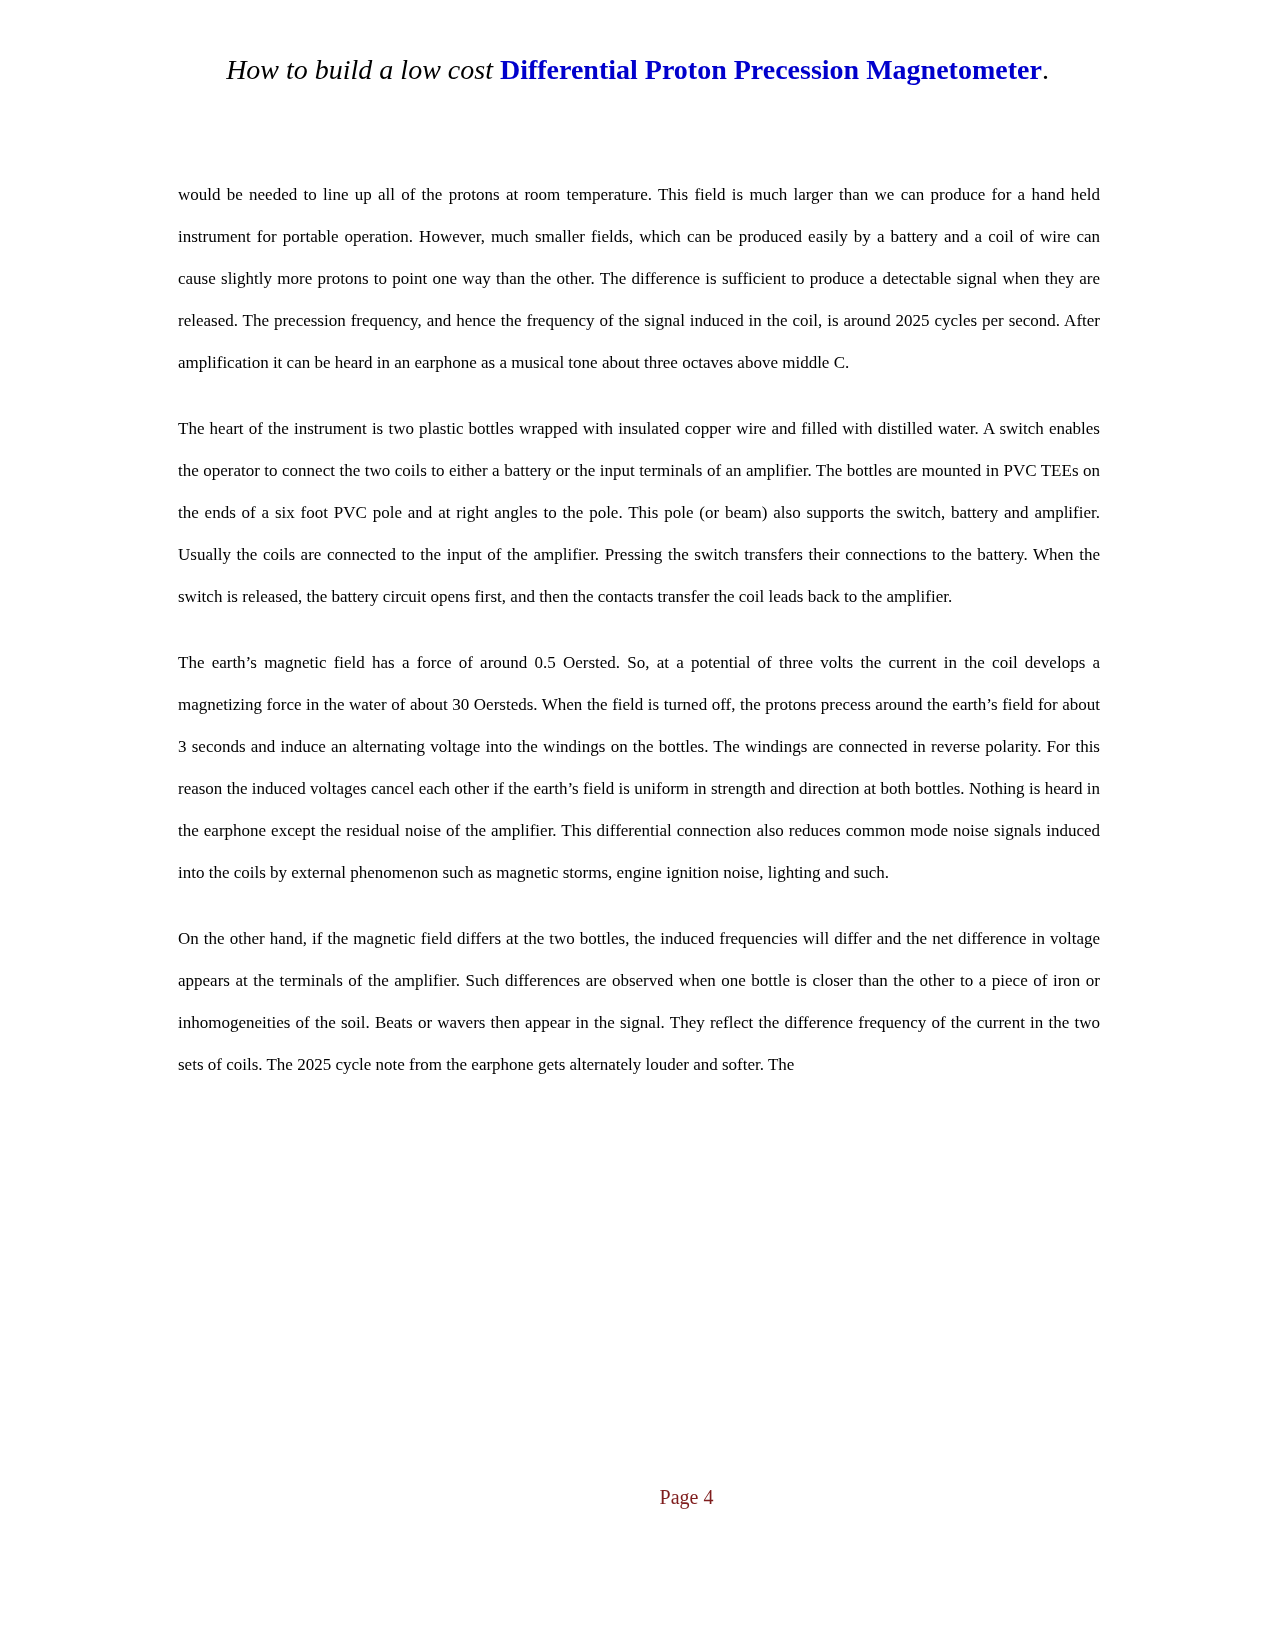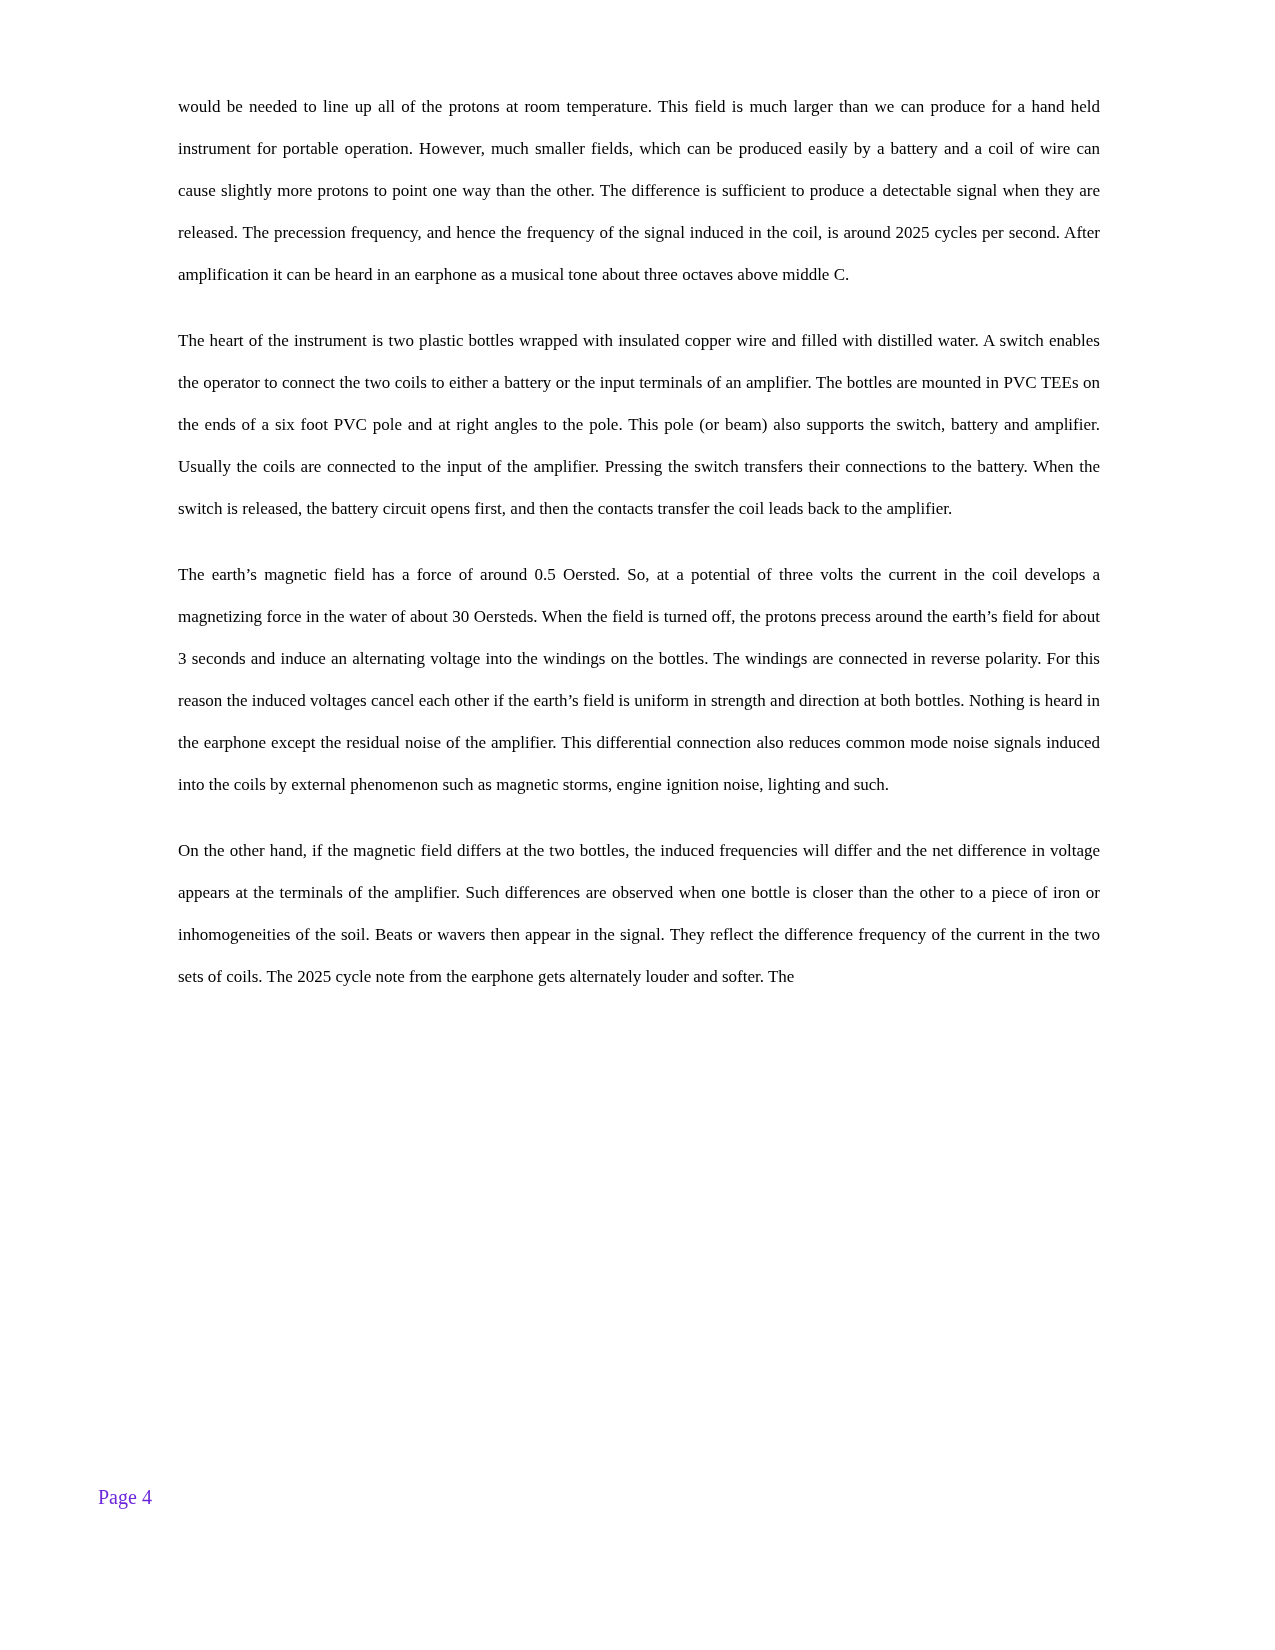--- a/index.html
+++ b/index.html
@@ -48,30 +48,31 @@
     margin: 0 0 24px 0;
   }
   .body-para.gap-large {
     margin-top: 16px;
   }
   .page-footer {
     position: absolute;
     top: 1486px;
     left: 98px;
     right: 0;
-    text-align: left;
+    text-align: center;
     font-size: 20px;
-    color: #6d28d9;
+    color: #7f1d1d;
   }
 </style>
 </head>
 <body>
 
 <div class="page">
 
+  <h1 class="doc-title"><span class="title-prefix">How to build a low cost </span><span class="title-main" style="color: rgb(0, 0, 204);">Differential Proton Precession Magnetometer</span><span class="title-period">.</span></h1>
 
   <div class="content">
     <p class="body-para">would be needed to line up all of the protons at room temperature.  This field is much larger than we can produce for a hand held instrument for portable operation.  However, much smaller fields, which can be produced easily by a battery and a coil of wire can cause slightly more protons to point one way than the other.  The difference is sufficient to produce a detectable signal when they are released.  The precession frequency, and hence the frequency of the signal induced in the coil, is around 2025 cycles per second.  After amplification it can be heard in an earphone as a musical tone about three octaves above middle C.</p>
     <p class="body-para">The heart of the instrument is two plastic bottles wrapped with insulated copper wire and filled with distilled water.  A switch enables the operator to connect the two coils to either a battery or the input terminals of an amplifier.  The bottles are mounted in PVC TEEs on the ends of a six foot PVC pole and at right angles to the pole.  This pole (or beam) also supports the switch, battery and amplifier.  Usually the coils are connected to the input of the amplifier.  Pressing the switch transfers their connections to the battery.  When the switch is released, the battery circuit opens first, and then the contacts transfer the coil leads back to the amplifier.</p>
     <p class="body-para">The earth’s magnetic field has a force of around 0.5 Oersted. So, at a potential of three volts the current in the coil develops a magnetizing force in the water of about 30 Oersteds.  When the field is turned off, the protons precess around the earth’s field for about 3 seconds and induce an alternating voltage into the windings on the bottles.  The windings are connected in reverse polarity.  For this reason the induced voltages cancel each other if the earth’s field is uniform in strength and direction at both bottles.  Nothing is heard in the earphone except the residual noise of the amplifier.  This differential connection also reduces common mode noise signals induced into the coils by external phenomenon such as magnetic storms, engine ignition noise, lighting and such.</p>
     <p class="body-para gap-large">On the other hand, if the magnetic field differs at the two bottles, the induced frequencies will differ and the net difference in voltage appears at the terminals of the amplifier.  Such differences are observed when one bottle is closer than the other to a piece of iron or inhomogeneities of the soil.  Beats or wavers then appear in the signal.  They reflect the difference frequency of the current in the two sets of coils.  The 2025 cycle note from the earphone gets alternately louder and softer.  The</p>
   </div>
 
   <div class="page-footer">Page 4</div>
 

